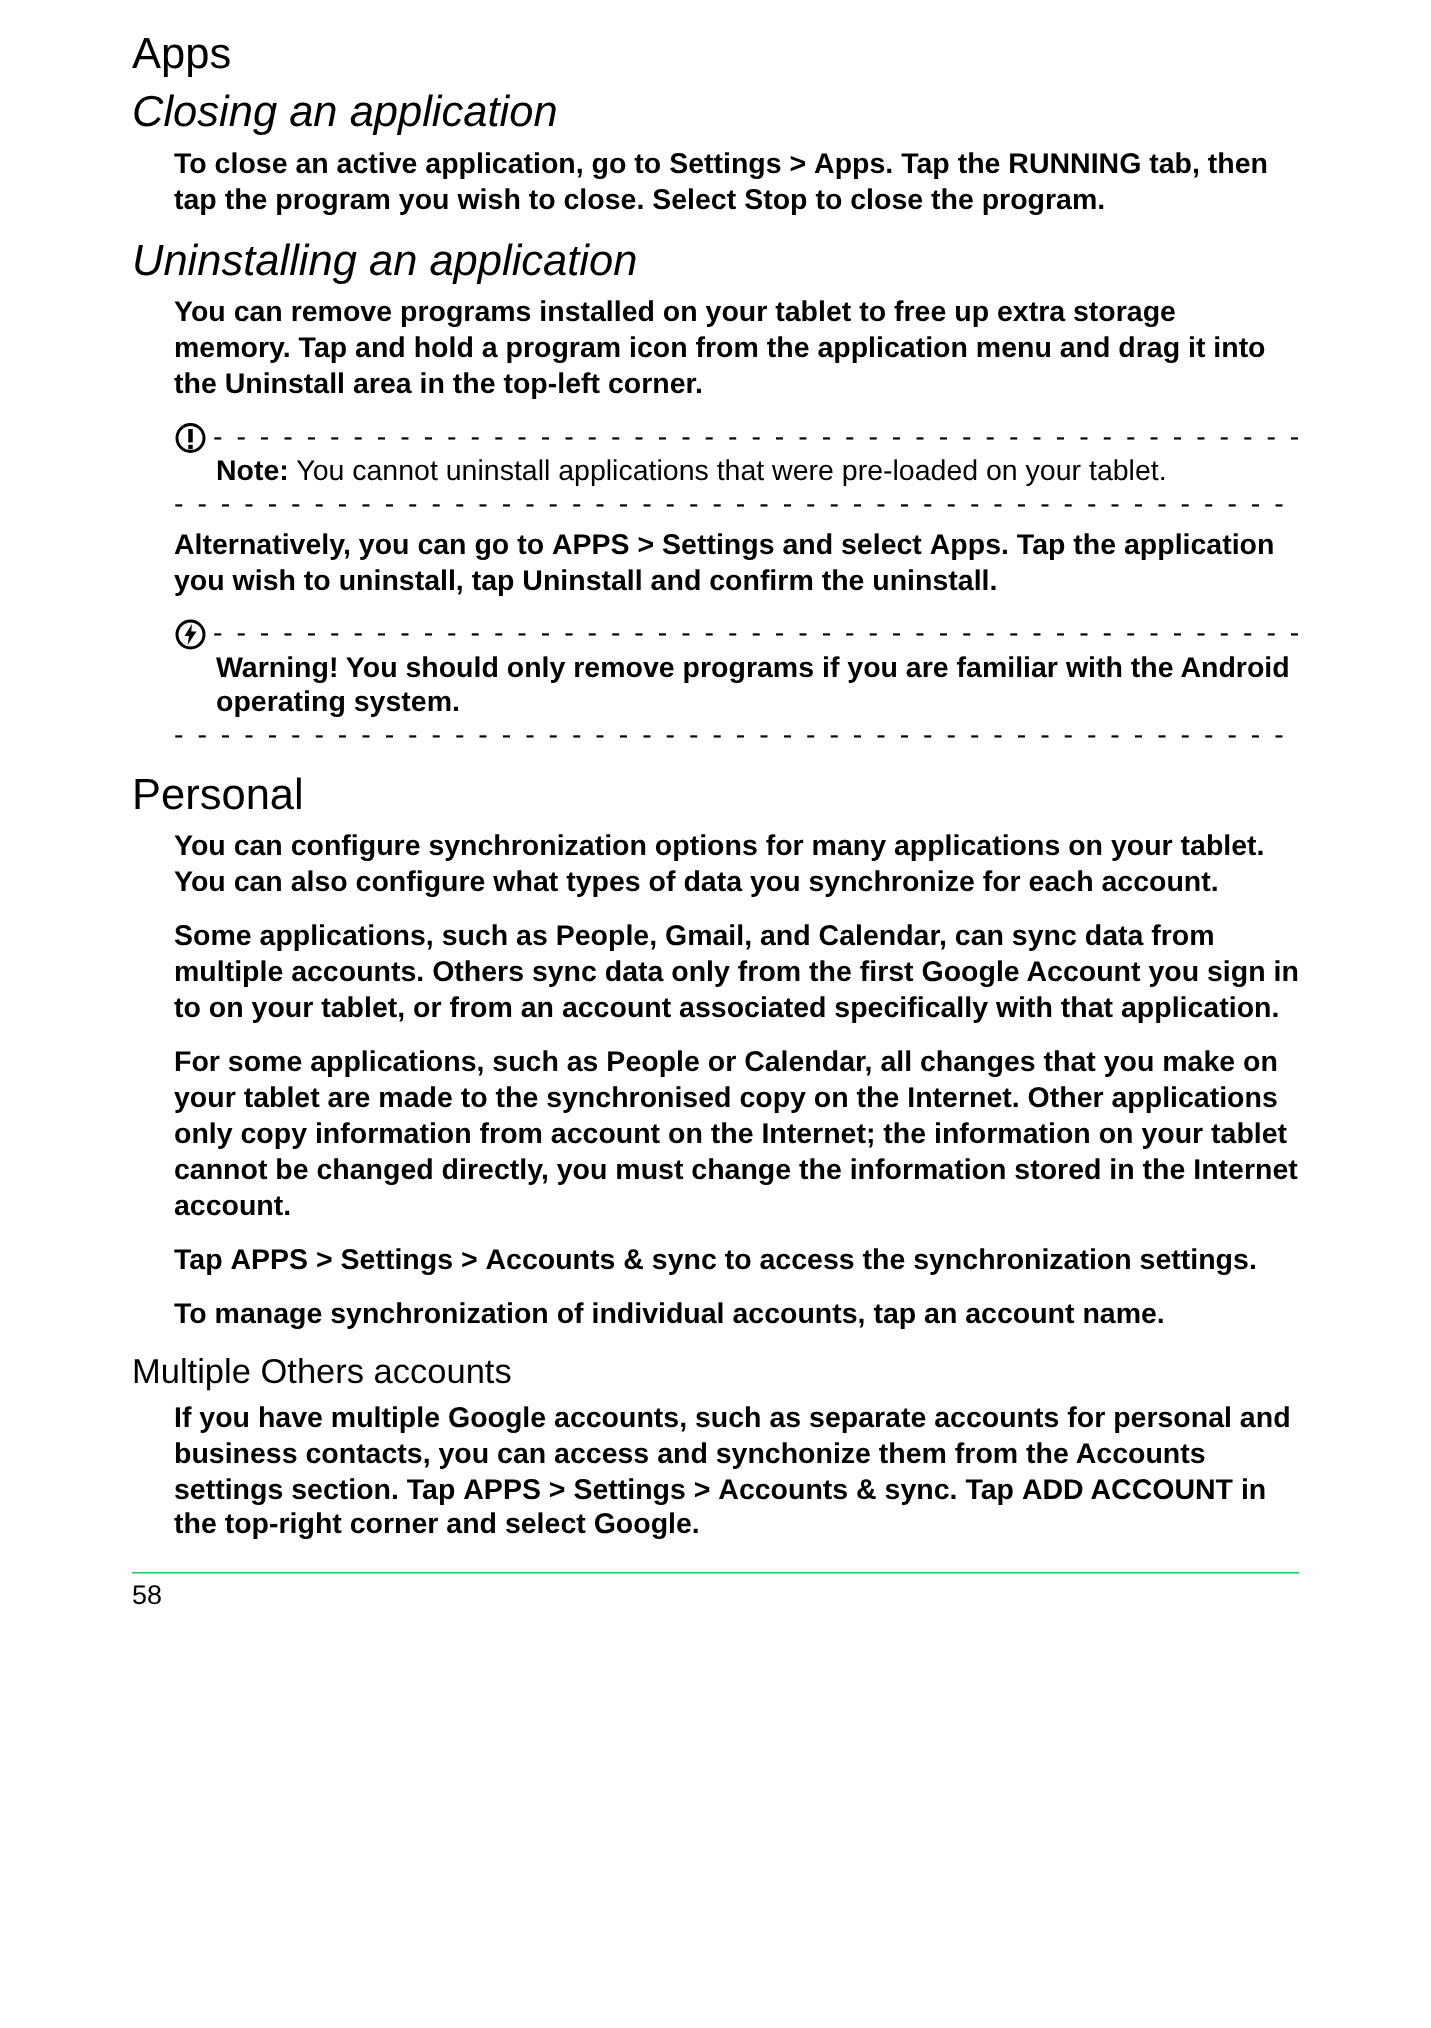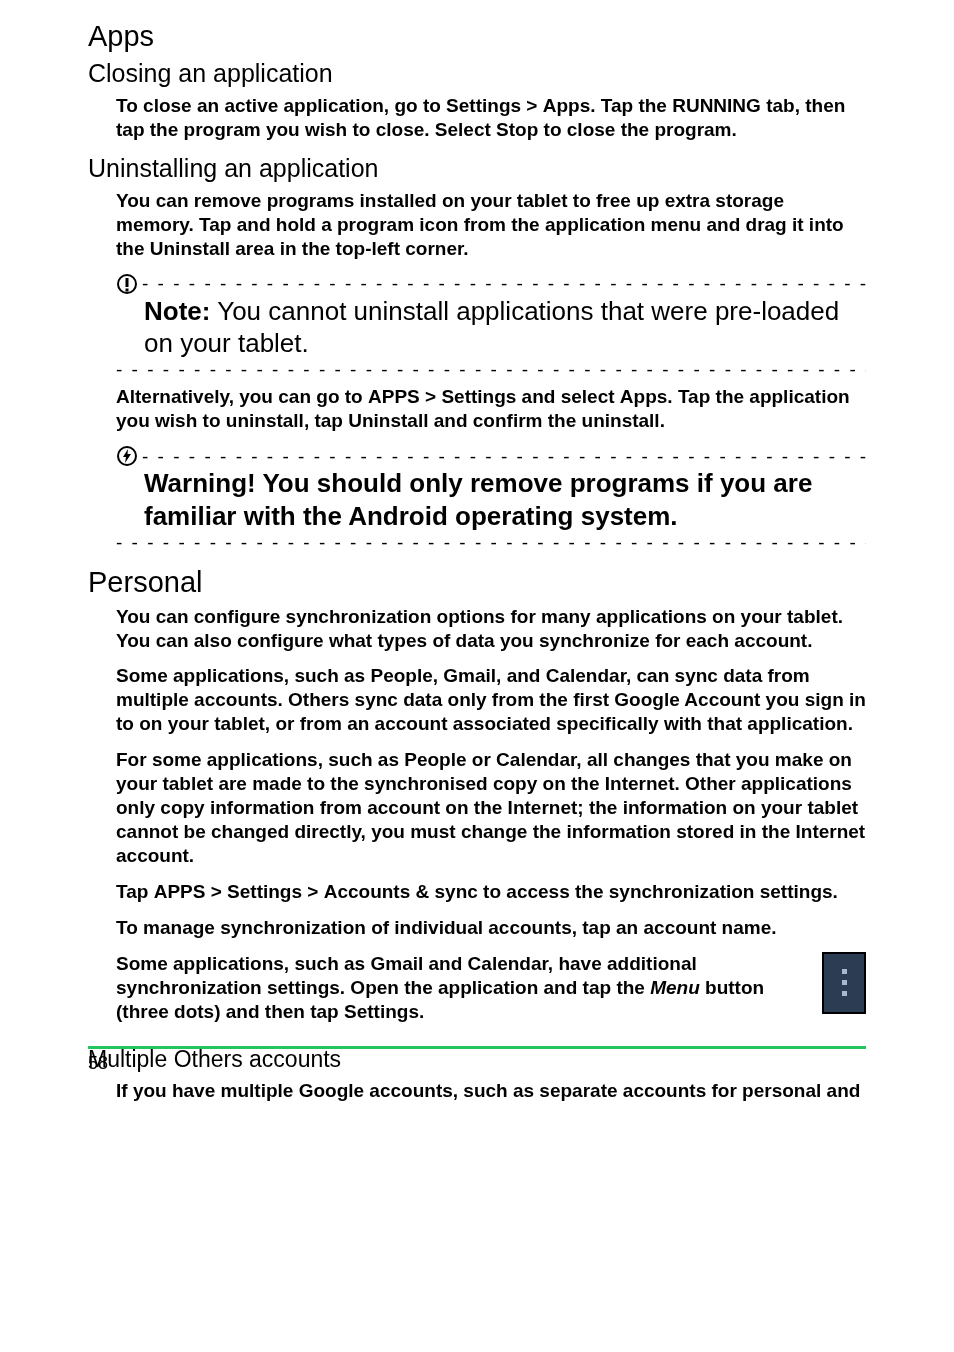--- a/index.html
+++ b/index.html
@@ -15,23 +15,24 @@
     box-sizing: border-box;
     padding: 20px 88px 30px 88px;
     position: relative;
   }
   h1 {
     font-size: 29px;
     font-weight: normal;
     margin: 0 0 6px 0;
   }
   h2 {
-    font-size: 25px;
+    font-size: 29px;
     font-weight: normal;
     margin: 0 0 6px 0;
+    font-style: italic;
   }
   h3 {
     font-size: 23px;
     font-weight: normal;
     margin: 10px 0 6px 0;
   }
   p {
     font-size: 19px;
     line-height: 1.26;
     margin: 6px 0 12px 0;
@@ -51,33 +52,33 @@
     line-height: 1;
     white-space: nowrap;
     overflow: hidden;
   }
   .dashed-with-icon {
     display: flex;
     align-items: center;
     gap: 4px;
   }
   .note-text {
-    font-size: 26px;
+    font-size: 19px;
     line-height: 1.26;
     padding-left: 28px;
   }
   .note-text b {
     font-weight: bold;
   }
   .footer {
     position: absolute;
     bottom: 34px;
     left: 88px;
     right: 88px;
-    border-top: 3px solid #22c55e;
+    border-top: 1px solid #22c55e;
     padding-top: 4px;
     font-size: 18px;
   }
   .menu-icon {
     float: right;
     width: 40px;
     height: 58px;
     background: #2b3c53;
     border: 2px solid #000;
     margin-left: 16px;
@@ -159,28 +160,20 @@
   <p class="indent">You can configure synchronization options for many applications on your tablet. You can also configure what types of data you synchronize for each account.</p>
 
   <p class="indent">Some applications, such as People, Gmail, and Calendar, can sync data from multiple accounts. Others sync data only from the first Google Account you sign in to on your tablet, or from an account associated specifically with that application.</p>
 
   <p class="indent">For some applications, such as People or Calendar, all changes that you make on your tablet are made to the synchronised copy on the Internet. Other applications only copy information from account on the Internet; the information on your tablet cannot be changed directly, you must change the information stored in the Internet account.</p>
 
   <p class="indent">Tap <b>APPS</b> &gt; <b>Settings</b> &gt; <b>Accounts &amp; sync</b> to access the synchronization settings.</p>
 
   <p class="indent">To manage synchronization of individual accounts, tap an account name.</p>
 
-  <div class="indent clearfix">
-    <div class="menu-icon">
-      <div class="dot"></div>
-      <div class="dot"></div>
-      <div class="dot"></div>
-    </div>
-    <p style="margin:0 0 12px 0;">Some applications, such as Gmail and Calendar, have additional synchronization settings. Open the application and tap the <i>Menu</i> button (three dots) and then tap <b>Settings</b>.</p>
-  </div>
 
   <h3>Multiple Others accounts</h3>
 
   <p class="indent">If you have multiple Google accounts, such as separate accounts for personal and business contacts, you can access and synchonize them from the Accounts settings section. Tap <b>APPS</b> &gt; <b>Settings</b> &gt; <b>Accounts &amp; sync</b>. Tap <b>ADD ACCOUNT</b> in the top-right corner and select <b>Google</b>.</p>
 
   <div class="footer">
     <span>58</span>
   </div>
 
 </div>

